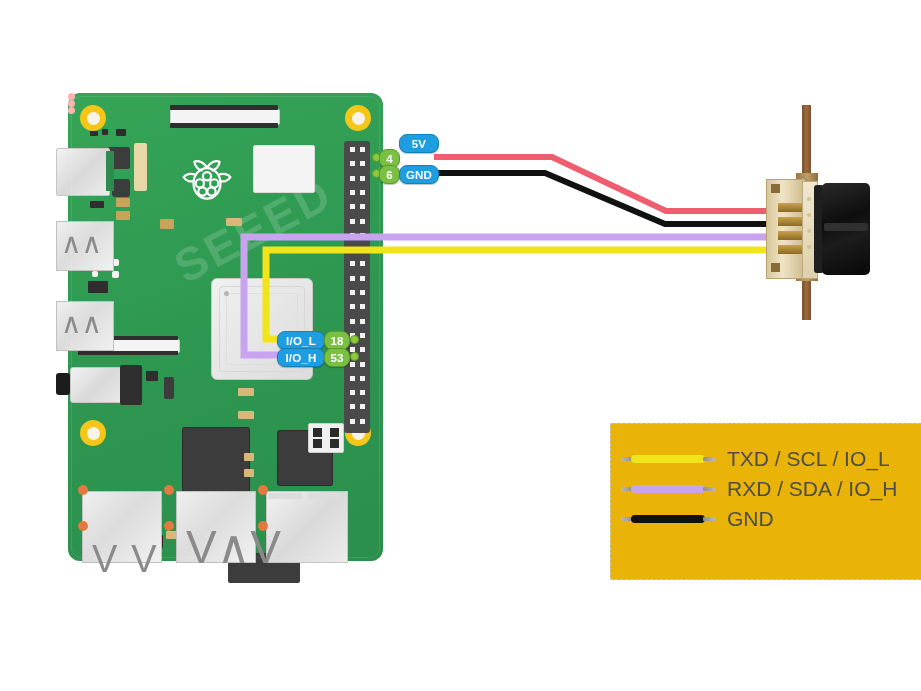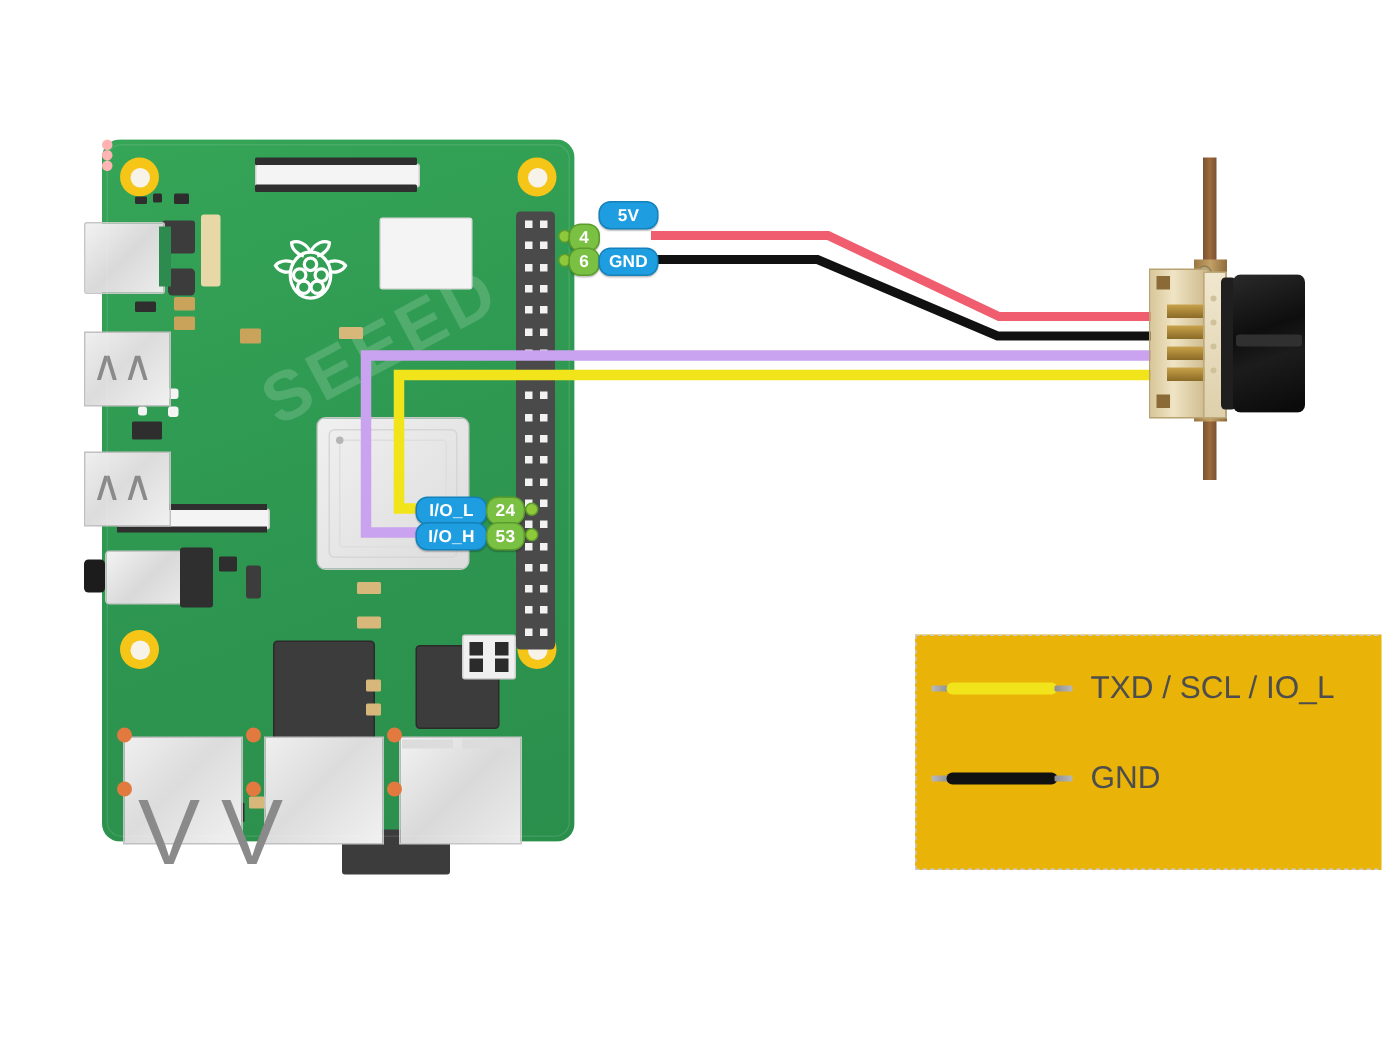--- a/index.html
+++ b/index.html
@@ -242,21 +242,22 @@
     <div class="part" style="left:240px;top:400px;width:34px;height:6px;background:#dcdcdc;"></div>
 
     <div class="part" style="left:10px;top:392px;width:10px;height:10px;border-radius:50%;background:#e2793f;"></div>
     <div class="part" style="left:10px;top:428px;width:10px;height:10px;border-radius:50%;background:#e2793f;"></div>
     <div class="part" style="left:96px;top:392px;width:10px;height:10px;border-radius:50%;background:#e2793f;"></div>
     <div class="part" style="left:96px;top:428px;width:10px;height:10px;border-radius:50%;background:#e2793f;"></div>
     <div class="part" style="left:190px;top:392px;width:10px;height:10px;border-radius:50%;background:#e2793f;"></div>
     <div class="part" style="left:190px;top:428px;width:10px;height:10px;border-radius:50%;background:#e2793f;"></div>
   </div>
 
-  <div style="position:absolute;left:92px;top:520px;color:#8a8a8a;font-size:62px;letter-spacing:14px;font-family:'Liberation Sans',sans-serif;text-align:right;">VV</div>
+  <div style="position:absolute;left:92px;top:538px;color:#8a8a8a;font-size:38px;letter-spacing:14px;font-family:'Liberation Sans',sans-serif;text-align:right;">VV</div>
+  <div style="position:absolute;left:186px;top:520px;color:#8a8a8a;font-size:46px;letter-spacing:0px;font-family:'Liberation Sans',sans-serif;">V∧V</div>
 
   <svg class="wires" viewBox="0 0 921 691">
 
     <polyline points="434,157 552,157 666,211 790,211" fill="none" stroke="#ef5d6e" stroke-width="6" stroke-linecap="butt" stroke-linejoin="miter"></polyline>
 
     <polyline points="434,173 545,173 665,224 790,224" fill="none" stroke="#111111" stroke-width="6" stroke-linecap="butt" stroke-linejoin="miter"></polyline>
 
     <polyline points="790,237 244,237 244,355 281,355" fill="none" stroke="#c9a3f0" stroke-width="7" stroke-linecap="butt" stroke-linejoin="miter"></polyline>
 
     <polyline points="790,250 266,250 266,339 281,339" fill="none" stroke="#f2e41b" stroke-width="7" stroke-linecap="butt" stroke-linejoin="miter"></polyline>
@@ -264,21 +265,21 @@
 
   <div class="dot" style="left:372px;top:153px;"></div>
   <div class="badge num" style="left:379px;top:149px;width:19px;">4</div>
   <div class="badge lbl" style="left:399px;top:134px;width:38px;">5V</div>
 
   <div class="dot" style="left:372px;top:169px;"></div>
   <div class="badge num" style="left:379px;top:165px;width:19px;">6</div>
   <div class="badge lbl" style="left:399px;top:165px;width:38px;">GND</div>
 
   <div class="badge lbl" style="left:277px;top:331px;width:46px;">I/O_L</div>
-  <div class="badge num" style="left:324px;top:331px;width:24px;">24</div>
+  <div class="badge num" style="left:324px;top:331px;width:24px;">18</div>
   <div class="dot" style="left:350px;top:335px;"></div>
 
   <div class="badge lbl" style="left:277px;top:348px;width:46px;">I/O_H</div>
   <div class="badge num" style="left:324px;top:348px;width:24px;">53</div>
   <div class="dot" style="left:350px;top:352px;"></div>
 
   <div class="cam" style="left:760px;top:105px;width:120px;height:215px;">
 
     <div class="cam-bracket" style="left:42px;top:0px;width:9px;height:215px;"></div>
     <div class="cam-bracket" style="left:36px;top:68px;width:22px;height:108px;
@@ -309,20 +310,28 @@
 
     <div class="legend-row" style="left:8px;top:22px;">
       <span class="swatch">
         <span class="tipL"></span>
         <span class="core" id="sw0" style="background: rgb(242, 228, 27);"></span>
         <span class="tipR"></span>
       </span>
       <span class="legend-text">TXD / SCL / IO_L</span>
     </div>
 
+    <div class="legend-row" style="left:8px;top:52px;">
+      <span class="swatch">
+        <span class="tipL"></span>
+        <span class="core" id="sw1" style="background: rgb(201, 163, 240);"></span>
+        <span class="tipR"></span>
+      </span>
+      <span class="legend-text">RXD / SDA / IO_H</span>
+    </div>
 
     <div class="legend-row" style="left:8px;top:82px;">
       <span class="swatch">
         <span class="tipL"></span>
         <span class="core" id="sw2" style="background: rgb(17, 17, 17);"></span>
         <span class="tipR"></span>
       </span>
       <span class="legend-text">GND</span>
     </div>
 

